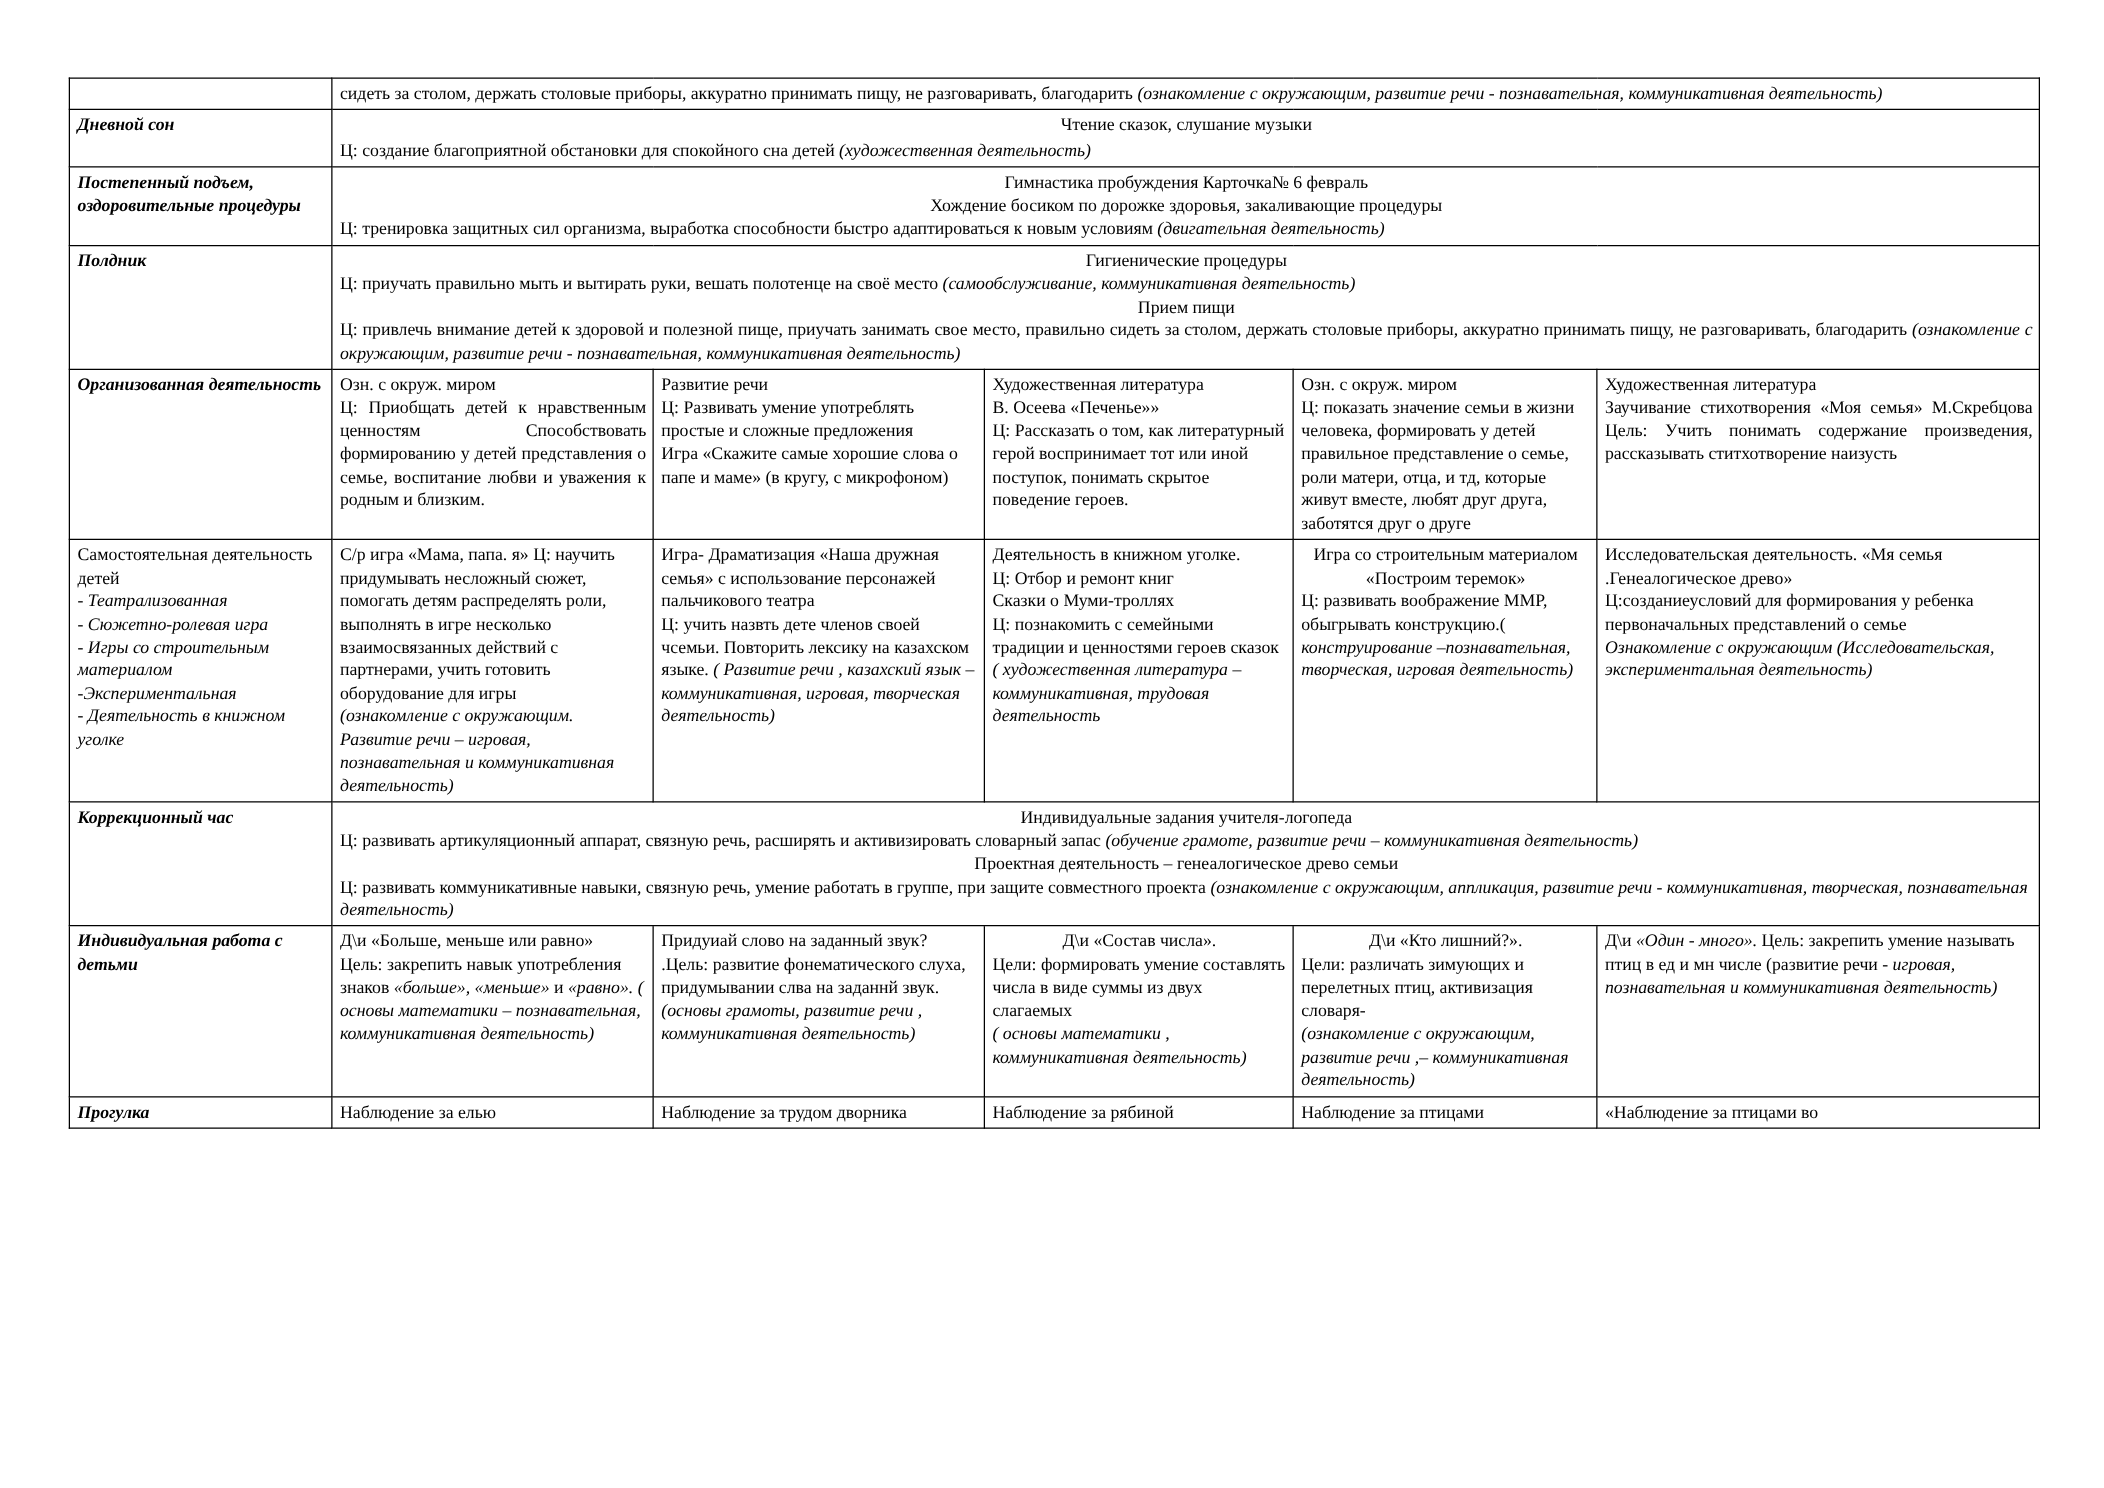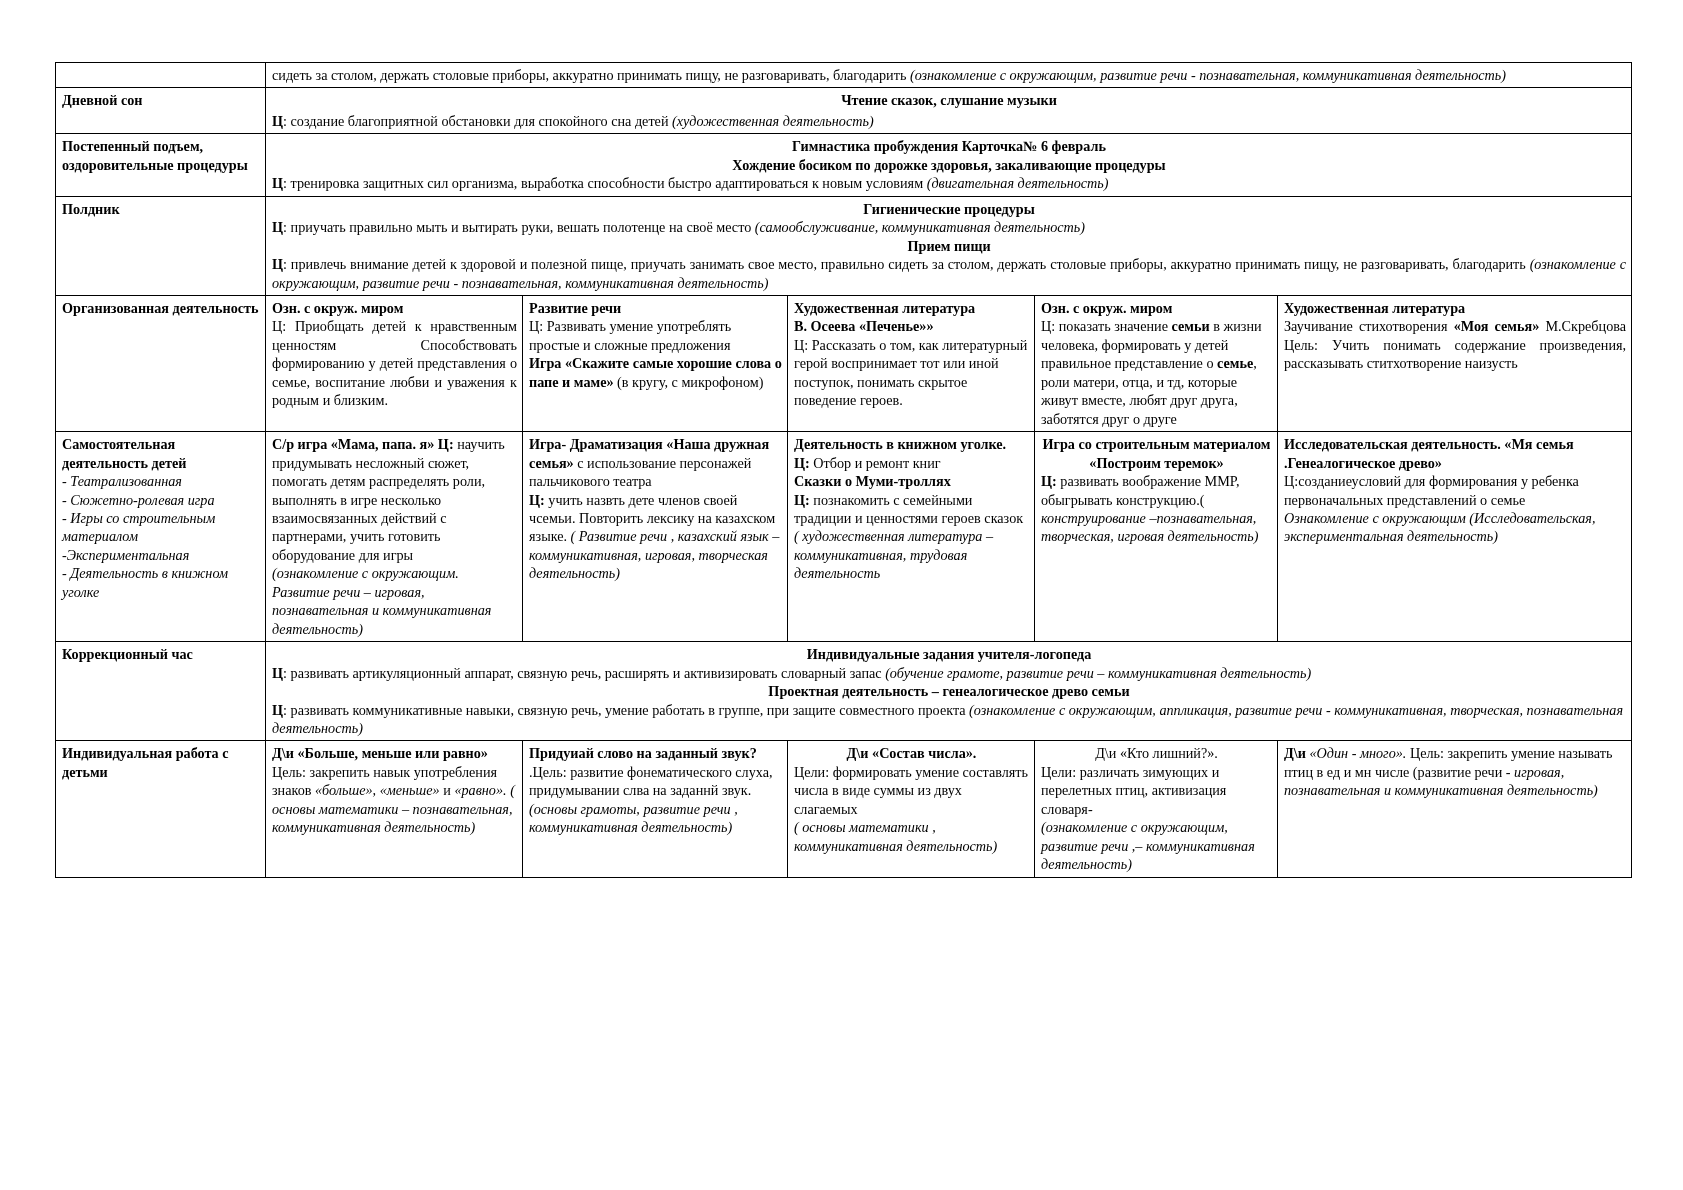--- a/index.html
+++ b/index.html
@@ -35,29 +35,29 @@
     padding: 3px 5px 3px 6px;
     box-sizing: border-box;
   }
   col.c0 { width: 210px; }
   col.c1 { width: 257px; }
   col.c2 { width: 265px; }
   col.c3 { width: 247px; }
   col.c4 { width: 243px; }
   col.c5 { width: 354px; }
 
-  .b { font-weight: bold; }
+  .b { font-weight: normal; }
   .i { font-style: italic; }
   .bi { font-weight: normal; font-style: italic; }
   .u { }
   .ctr { text-align: center; }
   .justall { text-align: justify; }
   p { margin: 0 0 0 0; }
   .sp { margin-top: 2px; }
-  .rowlabel { font-weight: bold; }
+  .rowlabel { font-weight: bold; font-style: italic; }
 </style>
 </head>
 <body>
 
 <div class="page">
   <table class="plan">
     <colgroup>
       <col class="c0">
         <col class="c1">
         <col class="c2">
@@ -203,16 +203,24 @@
           <p>Цели: различать зимующих и перелетных птиц, активизация словаря-</p>
           <p class="i">(ознакомление с окружающим, развитие речи ,– коммуникативная деятельность)</p>
         </td>
         <td>
           <p><span class="b">Д\и </span><span class="bi">«Один - много».</span> <span class="u">Цель</span><span>: закрепить умение называть птиц в ед и мн числе (развитие речи -</span>
             <span class="i">игровая, познавательная и коммуникативная деятельность)</span></p>
         </td>
       </tr>
 
 
+      <tr>
+        <td class="rowlabel">Прогулка</td>
+        <td class="b">Наблюдение за елью</td>
+        <td class="b">Наблюдение за трудом дворника</td>
+        <td class="b">Наблюдение за рябиной</td>
+        <td class="b">Наблюдение за птицами</td>
+        <td class="b">«Наблюдение за птицами во</td>
+      </tr>
 
     </tbody>
   </table>
 </div>
 
 </body></html>

